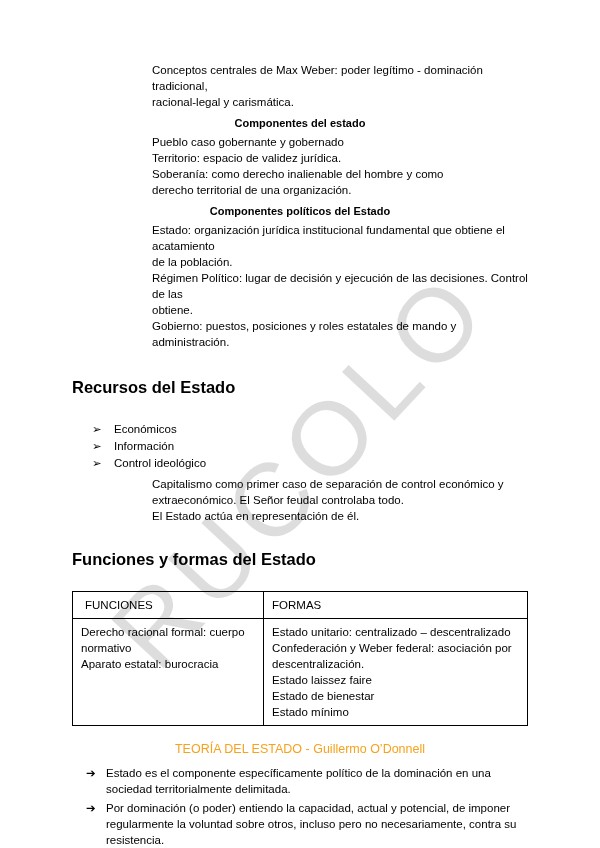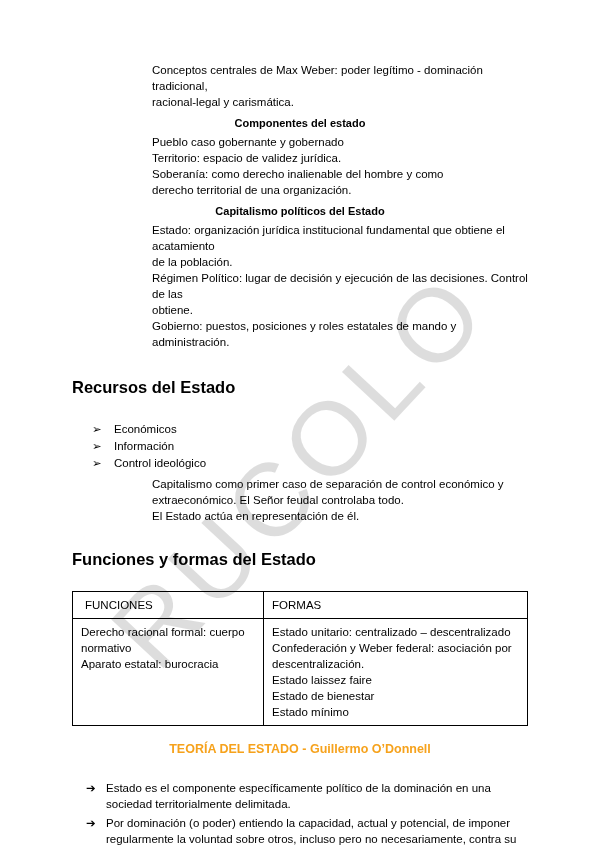--- a/index.html
+++ b/index.html
@@ -62,24 +62,24 @@
     padding:5px 8px;
     font-weight:normal;
     line-height:16px;
   }
   .ff-table th { height:26px; }
   .ff-table .col-funciones { width:42%;padding-left:12px; }
   .ff-table .col-formas { width:58%; }
 
   .accent-heading {
     font-size:12.5px;
-    font-weight:bold;
+    font-weight:normal;
     text-align:center;
     color:#F6A21C;
-    margin:16px 0 24px 0;
+    margin:16px 0 9px 0;
   }
 
   .arrow-list { margin:0 0 0 14px; }
   .arrow-item { display:flex; font-size:11.5px; line-height:16px; margin-bottom:3px; }
   .arrow-item .bullet { width:20px; flex:0 0 20px; }
   .arrow-item .txt { flex:1; }
 </style>
 </head>
 <body>
 
@@ -96,21 +96,21 @@
 
     <div class="h2">Componentes del estado</div>
 
     <div class="para">
       <div class="line">Pueblo caso gobernante y gobernado</div>
       <div class="line">Territorio: espacio de validez jurídica.</div>
       <div class="line">Soberanía: como derecho inalienable del hombre y como</div>
       <div class="line">derecho territorial de una organización.</div>
     </div>
 
-    <div class="h2">Capitalismo políticos del Estado</div>
+    <div class="h2">Componentes políticos del Estado</div>
 
     <div class="para">
       <div class="line">Estado: organización jurídica institucional fundamental que obtiene el acatamiento</div>
       <div class="line">de la población.</div>
       <div class="line">Régimen Político: lugar de decisión y ejecución de las decisiones. Control de las</div>
       <div class="line">obtiene.</div>
       <div class="line">Gobierno: puestos, posiciones y roles estatales de mando y administración.</div>
     </div>
 
     <div class="h1 recursos">Recursos del Estado</div>

